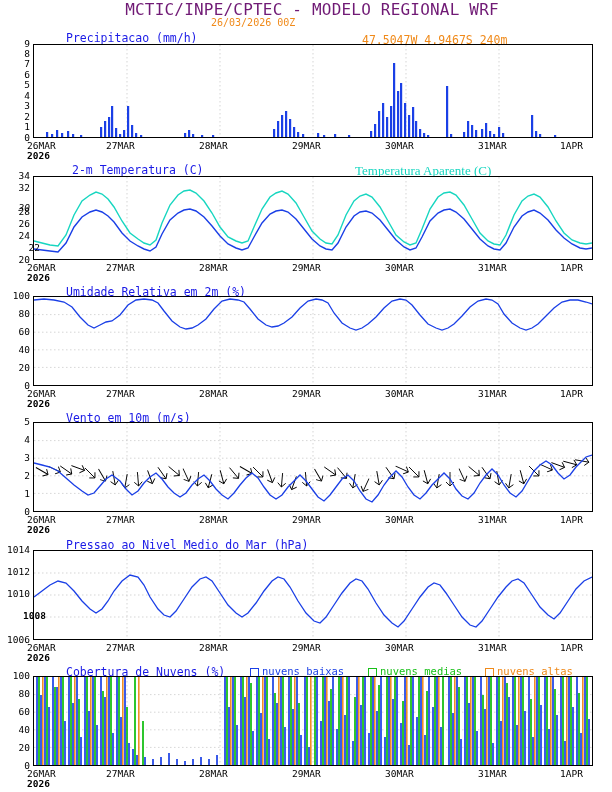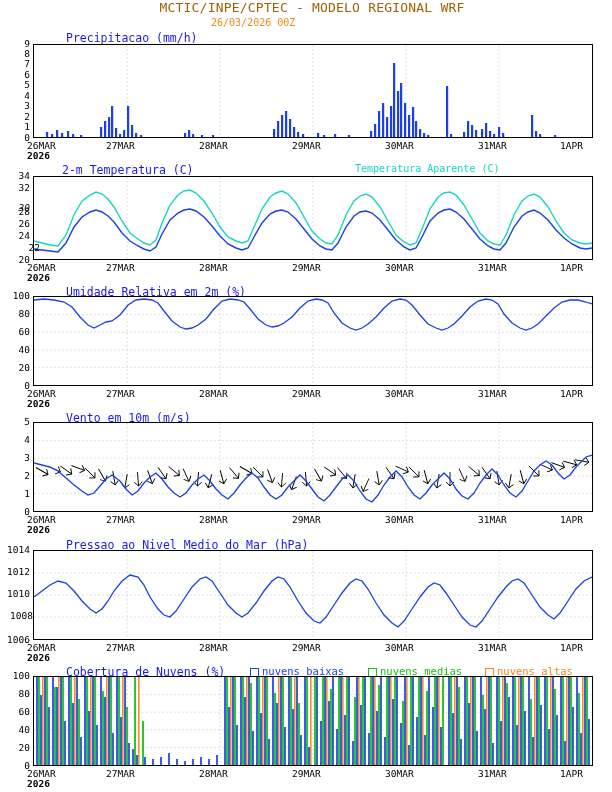--- a/index.html
+++ b/index.html
@@ -1,28 +1,28 @@
 <!DOCTYPE html>
 <html><head>
 <meta charset="utf-8">
 <style>
   html,body{margin:0;padding:0;background:#ffffff;}
   body{width:612px;height:792px;font-family:"DejaVu Sans Mono","Liberation Mono",monospace;}
   .page{position:relative;width:612px;height:792px;overflow:hidden;}
   .hdr{position:absolute;left:0;top:0;width:612px;text-align:center;}
-  .hdr .t1{color:#a16207;font-size:13px;letter-spacing:0.2px;padding-left:12px;}
+  .hdr .t1{color:#701a75;font-size:16px;letter-spacing:0.2px;padding-left:12px;}
   .subhdr{position:absolute;left:0;top:17px;width:612px;}
   .subhdr .left{position:absolute;left:34px;top:0;color:#f08a1a;font-size:11.5px;margin-top:48px;}
   .subhdr .mid{position:absolute;left:211px;top:0;color:#f08a1a;font-size:10px;}
   .coord{position:absolute;left:362px;top:33px;color:#f08a1a;font-size:11.5px;}
 
   .panel{position:absolute;}
   .plot{position:absolute;border:1px solid #000;box-sizing:border-box;background:#fff;overflow:hidden;}
   .ptitle{position:absolute;font-size:11.5px;color:#1a1ae6;white-space:nowrap;}
-  .ptitle2{position:absolute;font-size:10px;color:#17d6c0;white-space:nowrap;}
+  .ptitle2{position:absolute;font-size:13px;color:#17d6c0;white-space:nowrap;font-family:Liberation Serif, serif;}
 
   .ylab{position:absolute;right:0;font-size:9.5px;color:#000;text-align:right;line-height:1;transform:translateY(-50%);}
   .xlab{position:absolute;font-size:9.5px;color:#000;white-space:nowrap;}
   .yearlab{position:absolute;font-size:9.5px;color:#000;font-weight:bold;}
 
   svg{display:block;}
   .legend{position:absolute;font-size:10.5px;white-space:nowrap;}
   .lgswatch{display:inline-block;width:7px;height:7px;border:1px solid #333;margin-right:3px;vertical-align:middle;}
 </style>
 </head>
@@ -30,20 +30,21 @@
 
 <div class="page">
 
   <div class="hdr">
     <div class="t1">MCTIC/INPE/CPTEC - MODELO REGIONAL WRF</div>
   </div>
   <div class="subhdr">
     <div class="left">MA ACAILANDIA</div>
     <div class="mid">26/03/2026 00Z</div>
   </div>
+  <div class="coord">47.5047W 4.9467S 240m</div>
 
   <div class="panel">
     <div class="ptitle" style="left:66px;top:31px;">Precipitacao (mm/h)</div>
     <div class="plot" id="p1" style="left:33px;top:44px;width:560px;height:94px;">
       <svg width="558" height="92" viewBox="0 0 558 92" preserveAspectRatio="none">
         <g stroke="#bbbbbb" stroke-width="0.6" stroke-dasharray="1.5,2.5">
           <line x1="93" y1="0" x2="93" y2="92"></line>
             <line x1="186" y1="0" x2="186" y2="92"></line>
           <line x1="279" y1="0" x2="279" y2="92"></line>
             <line x1="372" y1="0" x2="372" y2="92"></line>
@@ -134,21 +135,21 @@
     <div class="xlab" style="left:106px;top:140px;">27MAR</div>
     <div class="xlab" style="left:199px;top:140px;">28MAR</div>
     <div class="xlab" style="left:292px;top:140px;">29MAR</div>
     <div class="xlab" style="left:385px;top:140px;">30MAR</div>
     <div class="xlab" style="left:478px;top:140px;">31MAR</div>
     <div class="xlab" style="left:560px;top:140px;">1APR</div>
     <div class="yearlab" style="left:27px;top:150px;">2026</div>
   </div>
 
   <div class="panel">
-    <div class="ptitle" style="left:62px;top:163px;text-align:right;">2-m Temperatura (C)</div>
+    <div class="ptitle" style="left:72px;top:163px;text-align:right;">2-m Temperatura (C)</div>
     <div class="ptitle2" style="left:355px;top:163px;">Temperatura Aparente (C)</div>
     <div class="plot" style="left:33px;top:176px;width:560px;height:84px;">
       <svg width="558" height="82" viewBox="0 0 558 82" preserveAspectRatio="none">
         <g stroke="#bbbbbb" stroke-width="0.6" stroke-dasharray="1.5,2.5">
           <line x1="93" y1="0" x2="93" y2="82"></line>
             <line x1="186" y1="0" x2="186" y2="82"></line>
           <line x1="279" y1="0" x2="279" y2="82"></line>
             <line x1="372" y1="0" x2="372" y2="82"></line>
           <line x1="465" y1="0" x2="465" y2="82"></line>
         </g>
@@ -487,21 +488,21 @@
           <line x1="279" y1="0" x2="279" y2="88"></line>
             <line x1="372" y1="0" x2="372" y2="88"></line>
           <line x1="465" y1="0" x2="465" y2="88"></line>
         </g>
         <polyline fill="none" stroke="#1a3fe6" stroke-width="1.3" points="0,46 8,40 16,34 24,30 32,32 40,40 48,50 56,58 62,62 68,58 74,50 80,40 88,30 96,24 104,26 110,34 116,46 124,58 130,64 136,66 142,60 150,48 158,36 166,28 172,26 178,30 186,42 194,54 202,62 208,66 214,62 222,52 230,40 238,30 244,26 250,28 256,36 264,50 272,62 280,70 286,72 292,66 300,54 308,42 316,32 322,28 328,30 334,38 342,52 350,64 358,72 364,76 370,70 378,58 386,46 394,36 400,32 406,34 412,42 420,54 428,66 436,74 442,76 448,70 456,58 464,46 472,36 478,30 484,28 490,32 498,44 506,56 514,64 520,68 526,62 534,50 542,38 550,30 558,26"></polyline>
       </svg>
     </div>
     <div class="ylab" style="left:0px;top:550px;width:30px;">1014</div>
     <div class="ylab" style="left:0px;top:572px;width:30px;">1012</div>
     <div class="ylab" style="left:0px;top:594px;width:30px;">1010</div>
-    <div class="ylab" style="left:3px;top:616px;width:30px;">1008</div>
+    <div class="ylab" style="left:16px;top:616px;width:30px;font-weight:bold;">1008</div>
     <div class="ylab" style="left:0px;top:640px;width:30px;">1006</div>
     <div class="xlab" style="left:27px;top:642px;">26MAR</div>
     <div class="xlab" style="left:106px;top:642px;">27MAR</div>
     <div class="xlab" style="left:199px;top:642px;">28MAR</div>
     <div class="xlab" style="left:292px;top:642px;">29MAR</div>
     <div class="xlab" style="left:385px;top:642px;">30MAR</div>
     <div class="xlab" style="left:478px;top:642px;">31MAR</div>
     <div class="xlab" style="left:560px;top:642px;">1APR</div>
     <div class="yearlab" style="left:27px;top:652px;">2026</div>
   </div>

